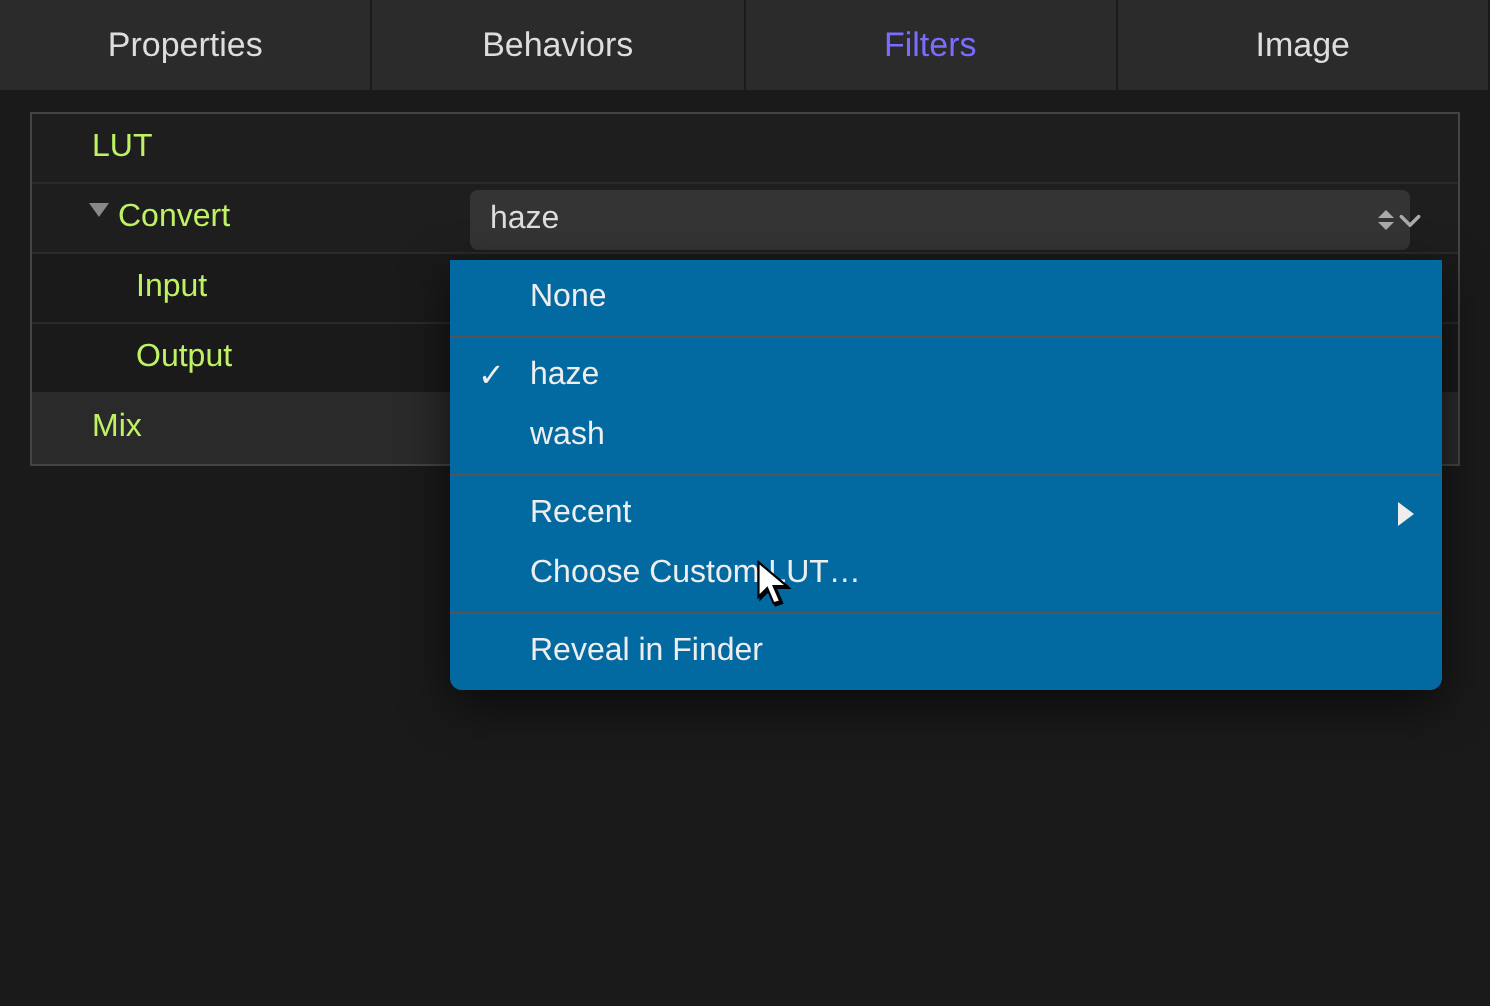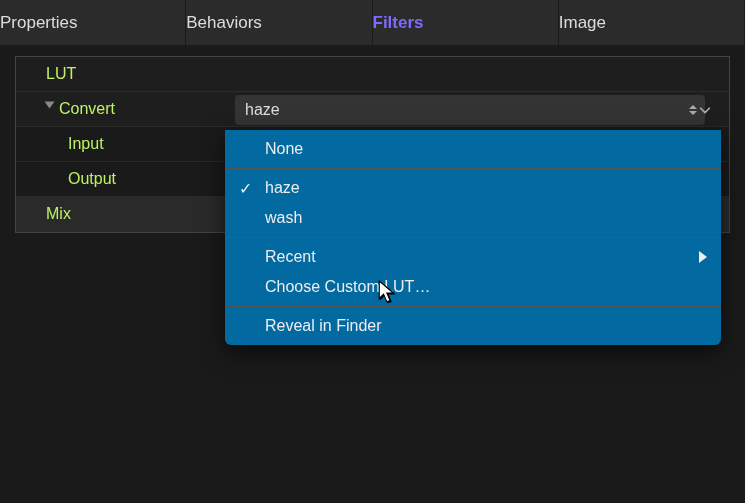--- a/index.html
+++ b/index.html
@@ -1,18 +1,18 @@
 <!DOCTYPE html>
 <html><head>
 <meta charset="utf-8">
 <style>
 html,body{margin:0;padding:0;background:#1a1a1a;font-family:-apple-system,"Helvetica Neue",Arial,sans-serif;font-size:15px;color:#ccc;width:745px;height:503px;overflow:hidden}
 .tabs{display:flex;height:46px;background:#2b2b2b}
-.tab{flex:1;display:flex;align-items:center;color:#ddd;border-right:1px solid #1a1a1a;border-bottom:1px solid #1a1a1a;cursor:default;font-size:17px}
-.tab.active{color:#7a6cff;font-weight:700}
+.tab{flex:1;display:flex;align-items:center;justify-content:center;color:#ddd;border-right:1px solid #1a1a1a;border-bottom:1px solid #1a1a1a;cursor:default;font-size:17px}
+.tab.active{color:#7a6cff;font-weight:400}
 .panel{margin:10px 15px;border:1px solid #444;background:#1e1e1e}
 .row{display:flex;align-items:center;height:34px;padding:0 8px;border-bottom:1px solid #2a2a2a}
 .row.header{background:#232323}
 .row.darker{background:#1a1a1a}
 .row.mix{background:#2a2a2a}
 .chk{width:16px;height:16px;border-radius:3px;background:#7a6cff;display:flex;align-items:center;justify-content:center;margin-right:8px}
 .chk svg{width:12px;height:12px}
 .label{color:#bef264;font-size:16px}
 .title{color:#eee;font-size:16px}
 .indent1{padding-left:22px}

